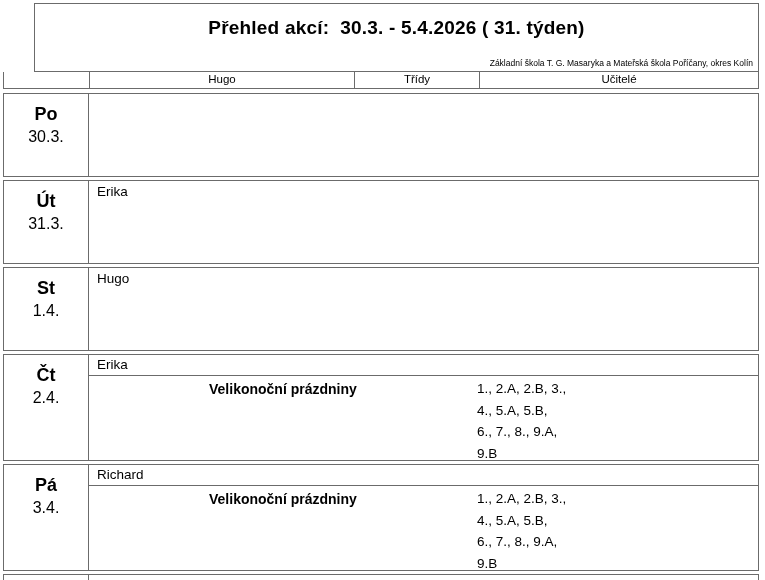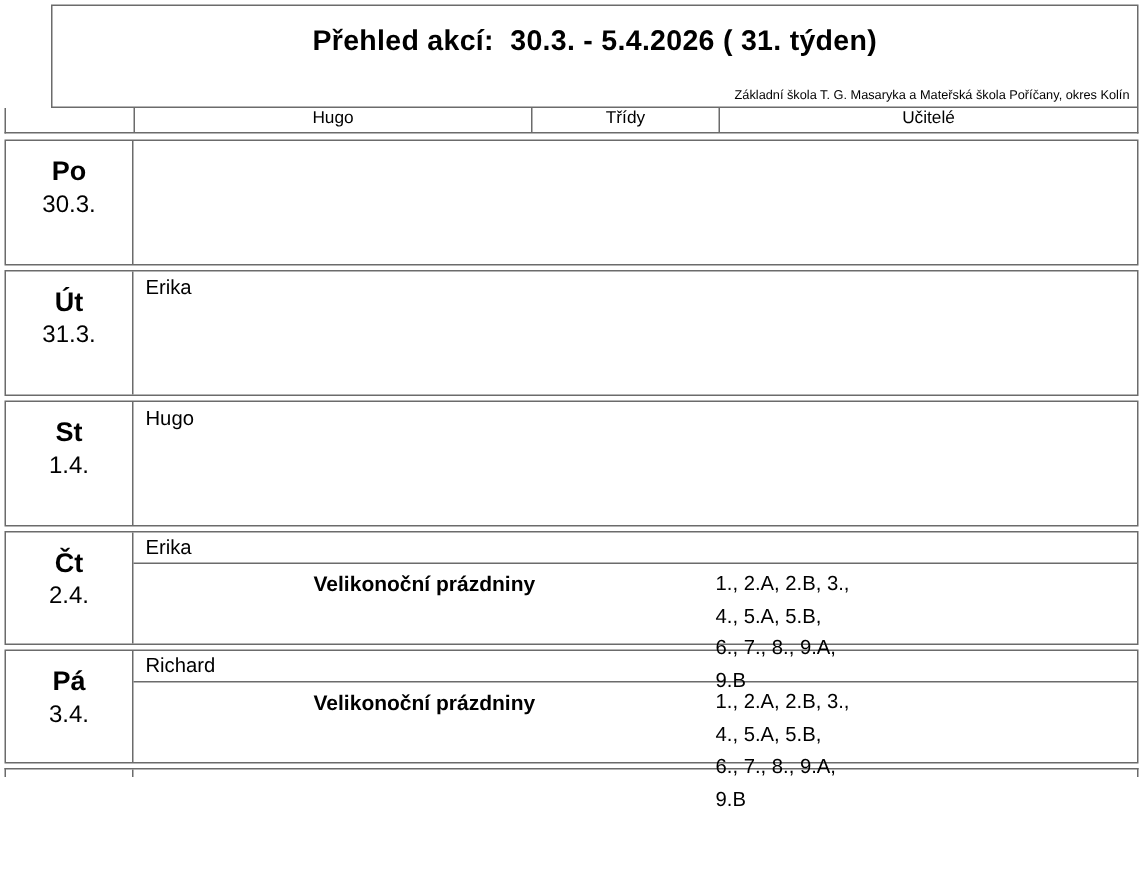--- a/index.html
+++ b/index.html
@@ -59,21 +59,21 @@
 
   
   .row {
     display:flex;
     border:1.5px solid var(--line);
     margin-top:3px;
     background:var(--paper);
   }
   .row:first-of-type { margin-top:4px; }
   .row.simple { height:84px; }
-  .row.event  { height:76px; }
+  .row.event  { height:107px; }
 
   .day-cell {
     width:85px;
     border-right:1.5px solid var(--line);
     text-align:center;
     flex:none;
   }
   .day-abbr { margin-top:10px; font-size:18px; font-weight:bold; }
   .day-date { margin-top:3px;  font-size:16px; }
 

